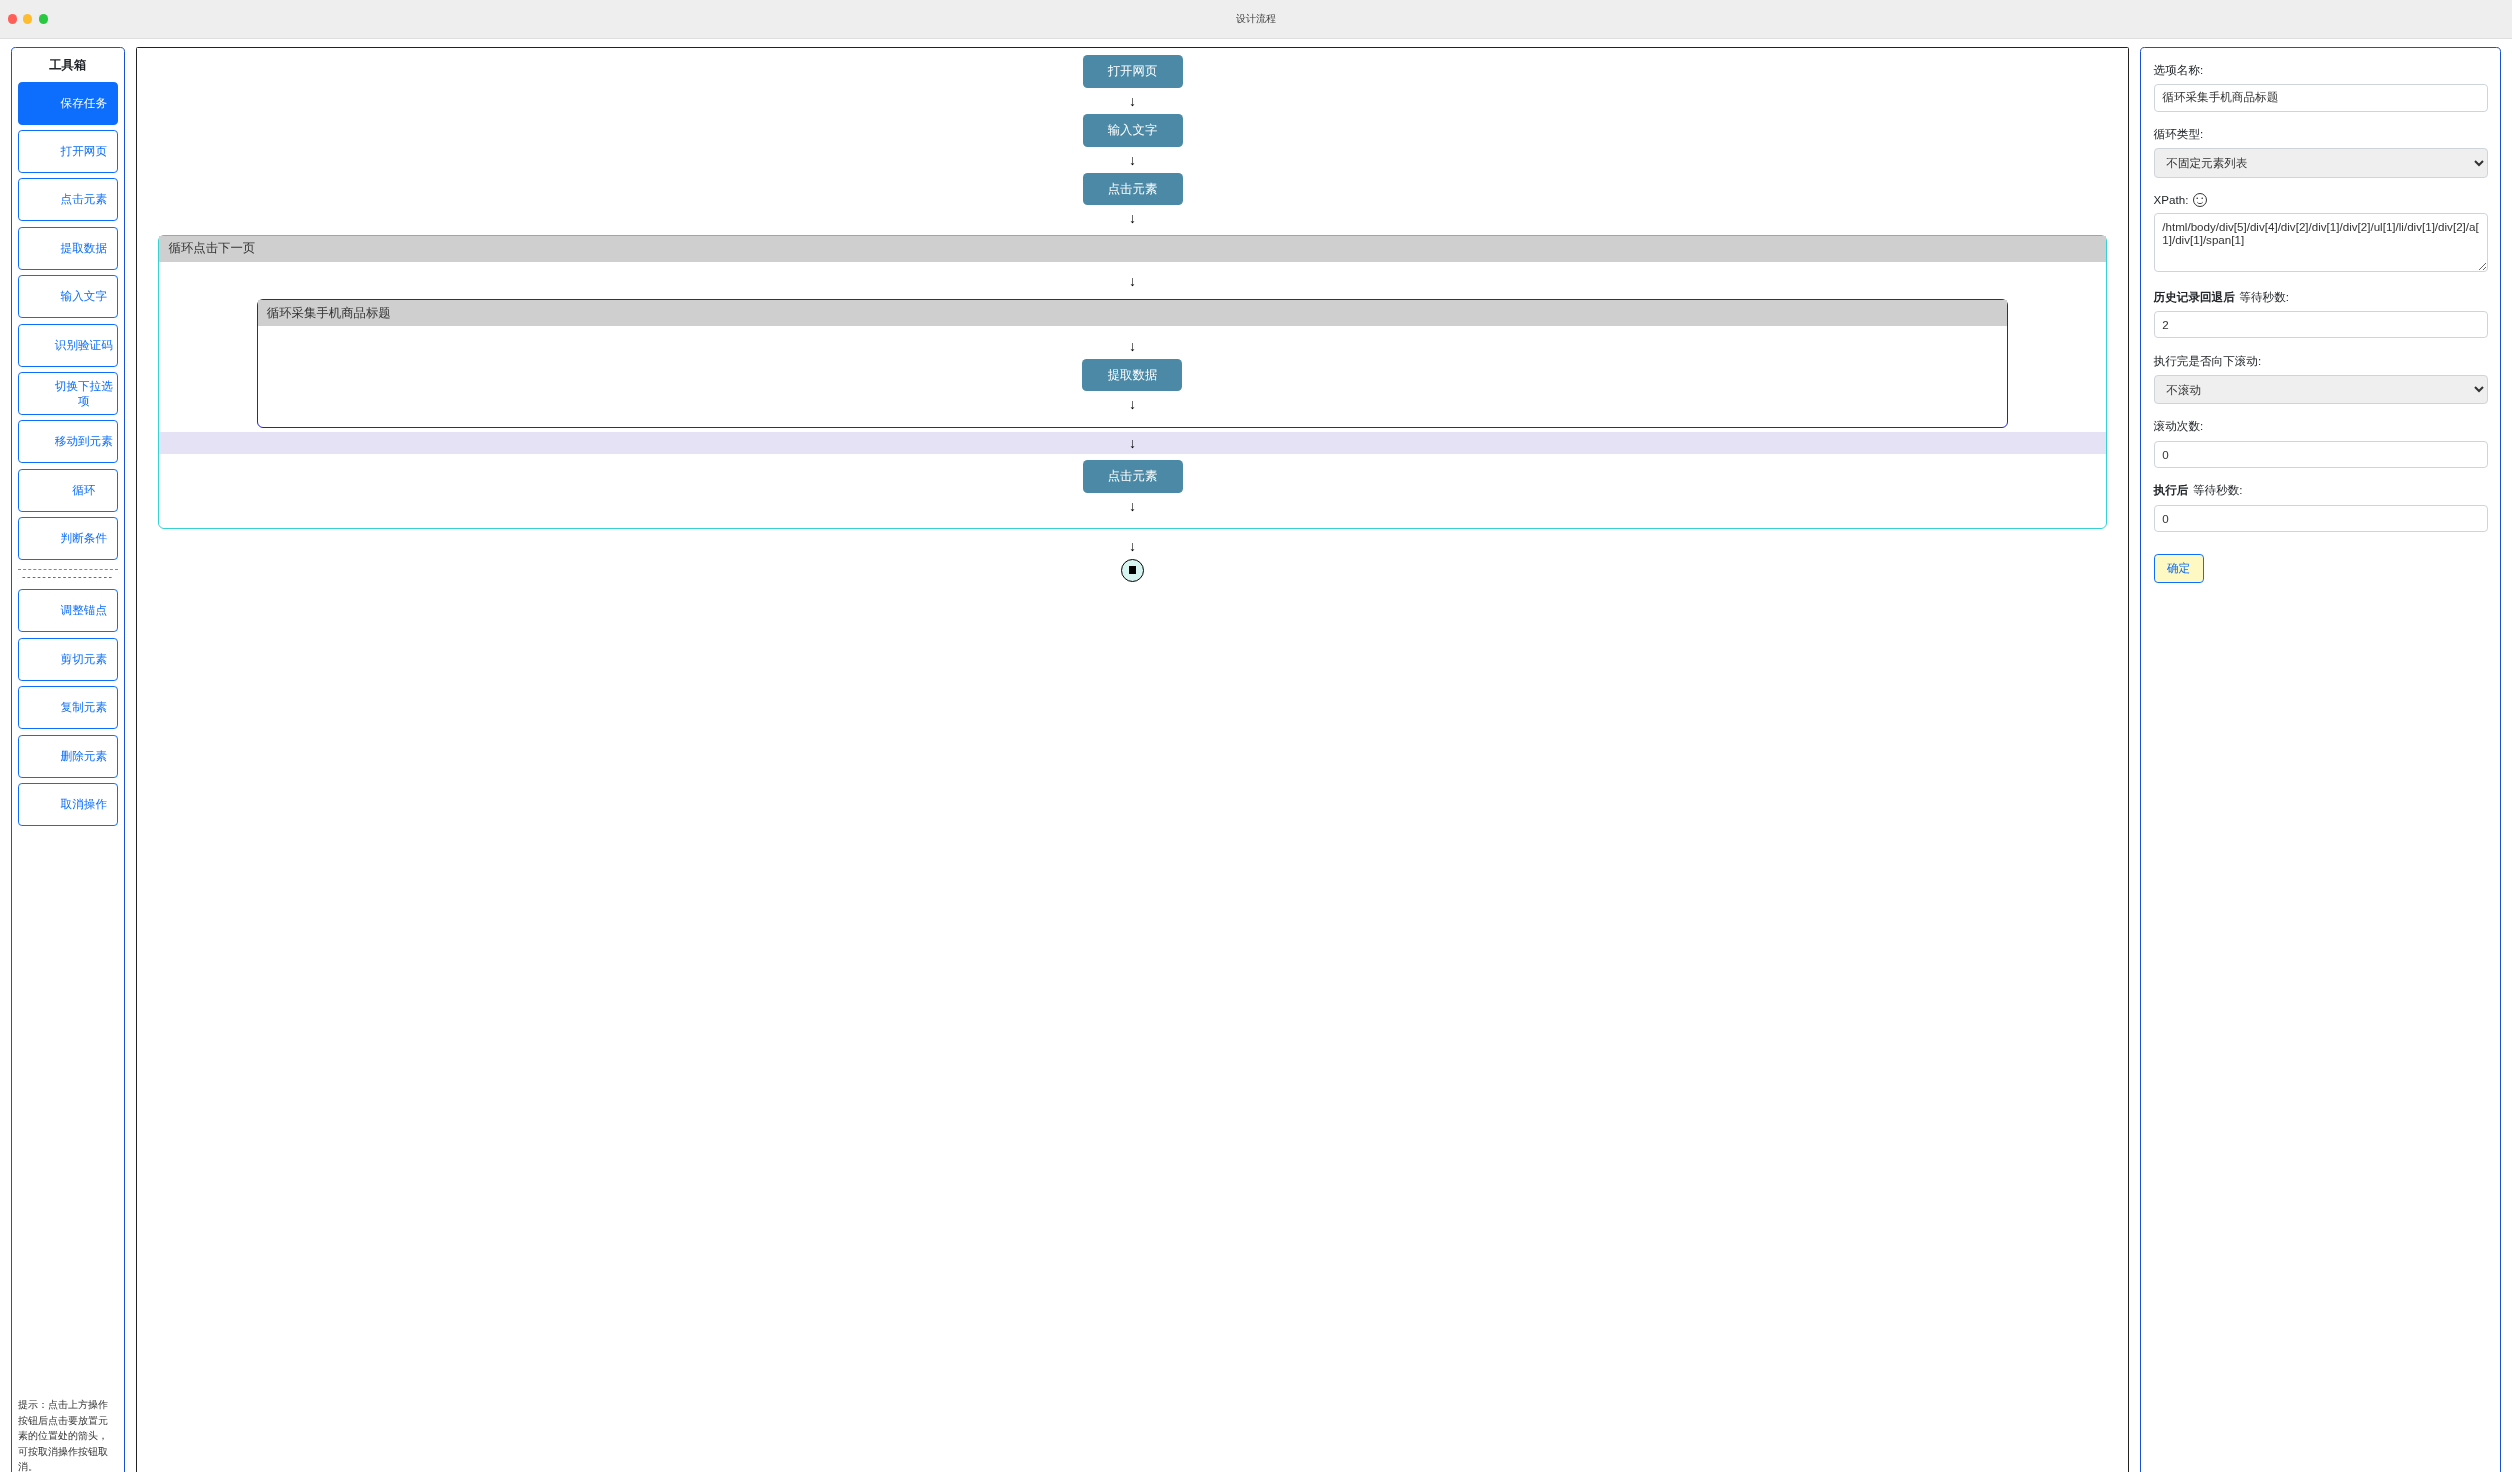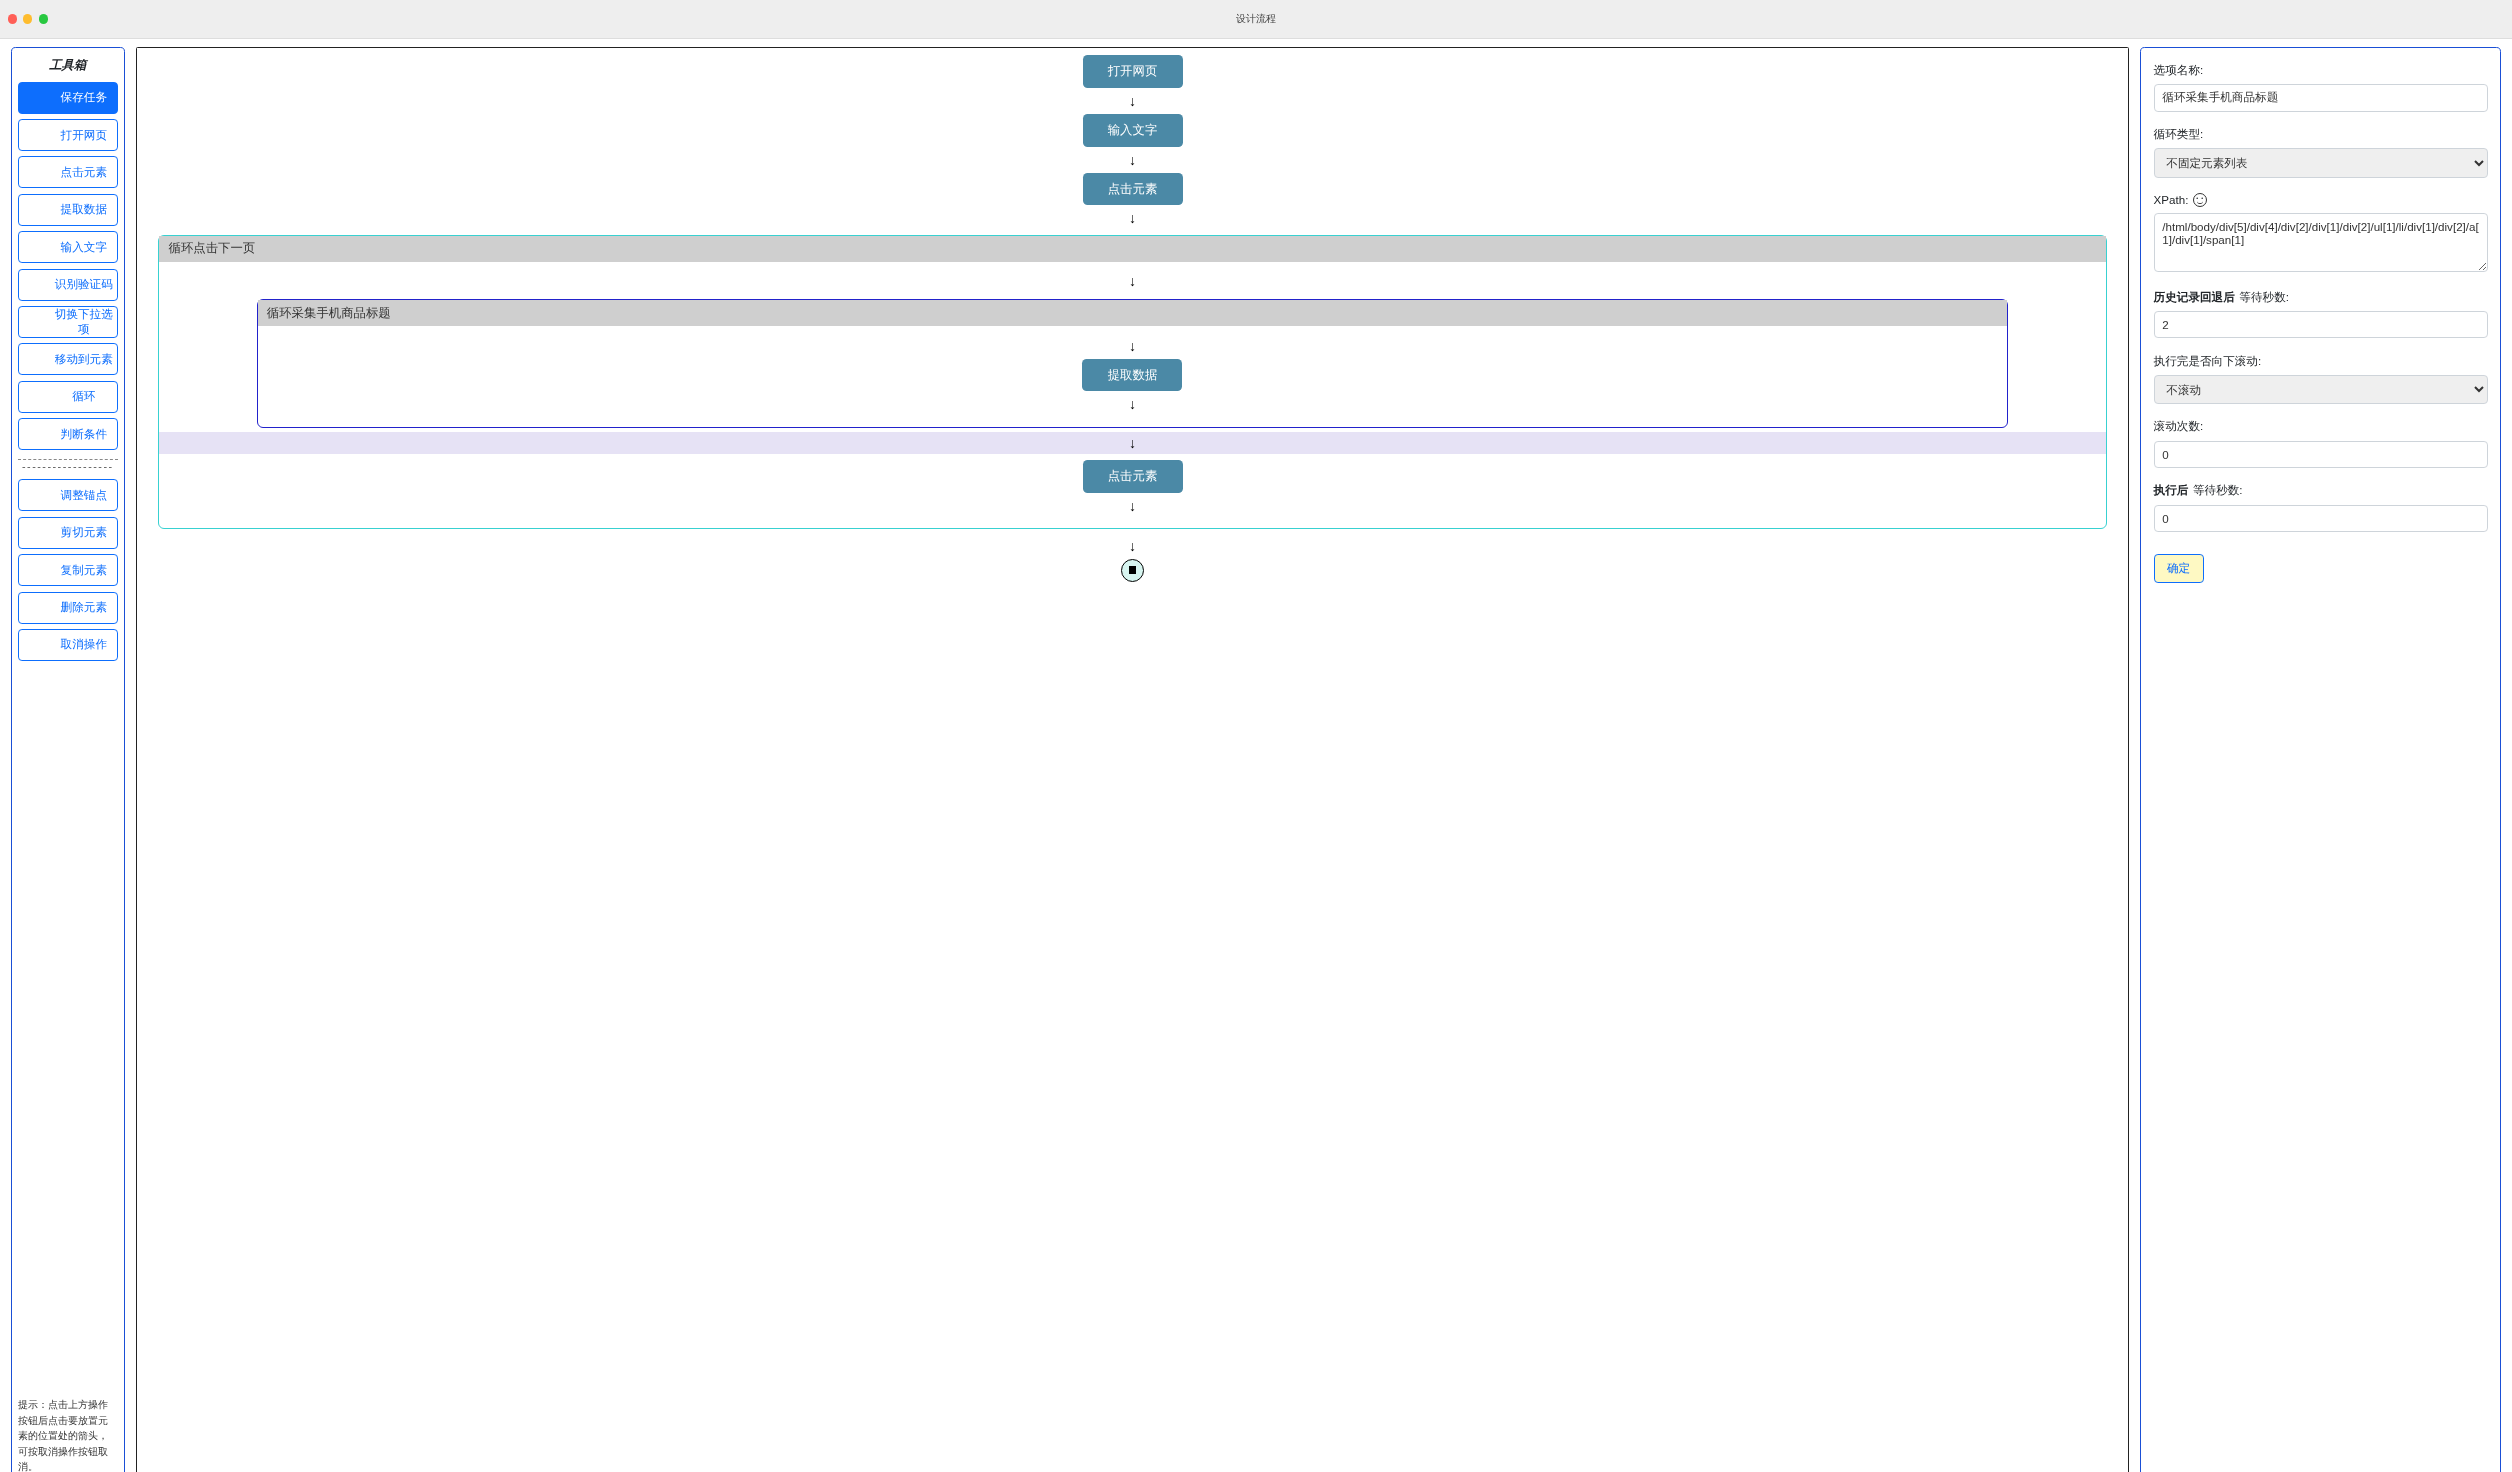--- a/index.html
+++ b/index.html
@@ -7,22 +7,22 @@
 
 .titlebar { height: 39px; background: #eeeeee; border-bottom: 0.8px solid #ddd; display: flex; align-items: center; padding: 0 7.7px; position: relative; }
 .traffic { display: flex; gap: 6.2px; }
 .dot { width: 9.3px; height: 9.3px; border-radius: 50%; }
 .dot.red { background:#ff5f57; } .dot.yellow { background:#febc2e; } .dot.green { background:#28c840; }
 .titlebar .title { position:absolute; left:0; right:0; text-align:center; font-size:10px; color:#444; pointer-events:none; }
 
 .app { display:flex; gap:10.8px; padding:7.7px 10.8px; height: calc(100vh - 21.6px); }
 
 .sidebar { width: 114px; border:1.5px solid #1a4fd6; border-radius:4.6px; padding:6.2px; display:flex; flex-direction:column; }
-.sidebar h3 { text-align:center; font-size:12.4px; font-weight:600; margin:3.1px 0 7.7px;font-style:italic; }
-.btn { display:block; width:100%; height:32px; border:0.8px solid #0d6efd; border-radius:3.9px; background:#fff; color:#0d6efd; font-size:11.6px; cursor:pointer; margin-bottom:5.4px;padding-left:32px; }
+.sidebar h3 { text-align:center; font-size:12.4px; font-weight:600; margin:3.1px 0 7.7px; }
+.btn { display:block; width:100%; height:43px; border:0.8px solid #0d6efd; border-radius:3.9px; background:#fff; color:#0d6efd; font-size:11.6px; cursor:pointer; margin-bottom:5.4px;padding-left:32px; }
 .btn.primary { background:#0d6efd; color:#fff; }
 .divider { border:none; border-top:0.8px dashed #888; margin:3.1px 0 7.7px; letter-spacing:1.5px; text-align:center; color:#555; }
 .hint { font-size:10px; color:#333; line-height:1.55; margin-top:auto; }
 
 .canvas { flex:1; border:0.8px solid #222; border-radius:1.5px; padding:7.7px 21.6px 14px; overflow:auto; }
 .flow { display:flex; flex-direction:column; align-items:center; }
 .node { background:#4b89a6; color:#fff; border-radius:4.6px; padding:7.7px 23px; font-size:12.4px; min-width:100px; text-align:center; cursor:pointer; }
 .arrow { font-size:14px; line-height:1; margin:6.2px 0; color:#000; }
 .loop { width:100%; border:1.5px solid #38d1d1; border-radius:6px; margin:3.1px 0; }
 .loop.inner { border:1.5px solid #2222cc; width:90%; margin:4.6px auto; }

